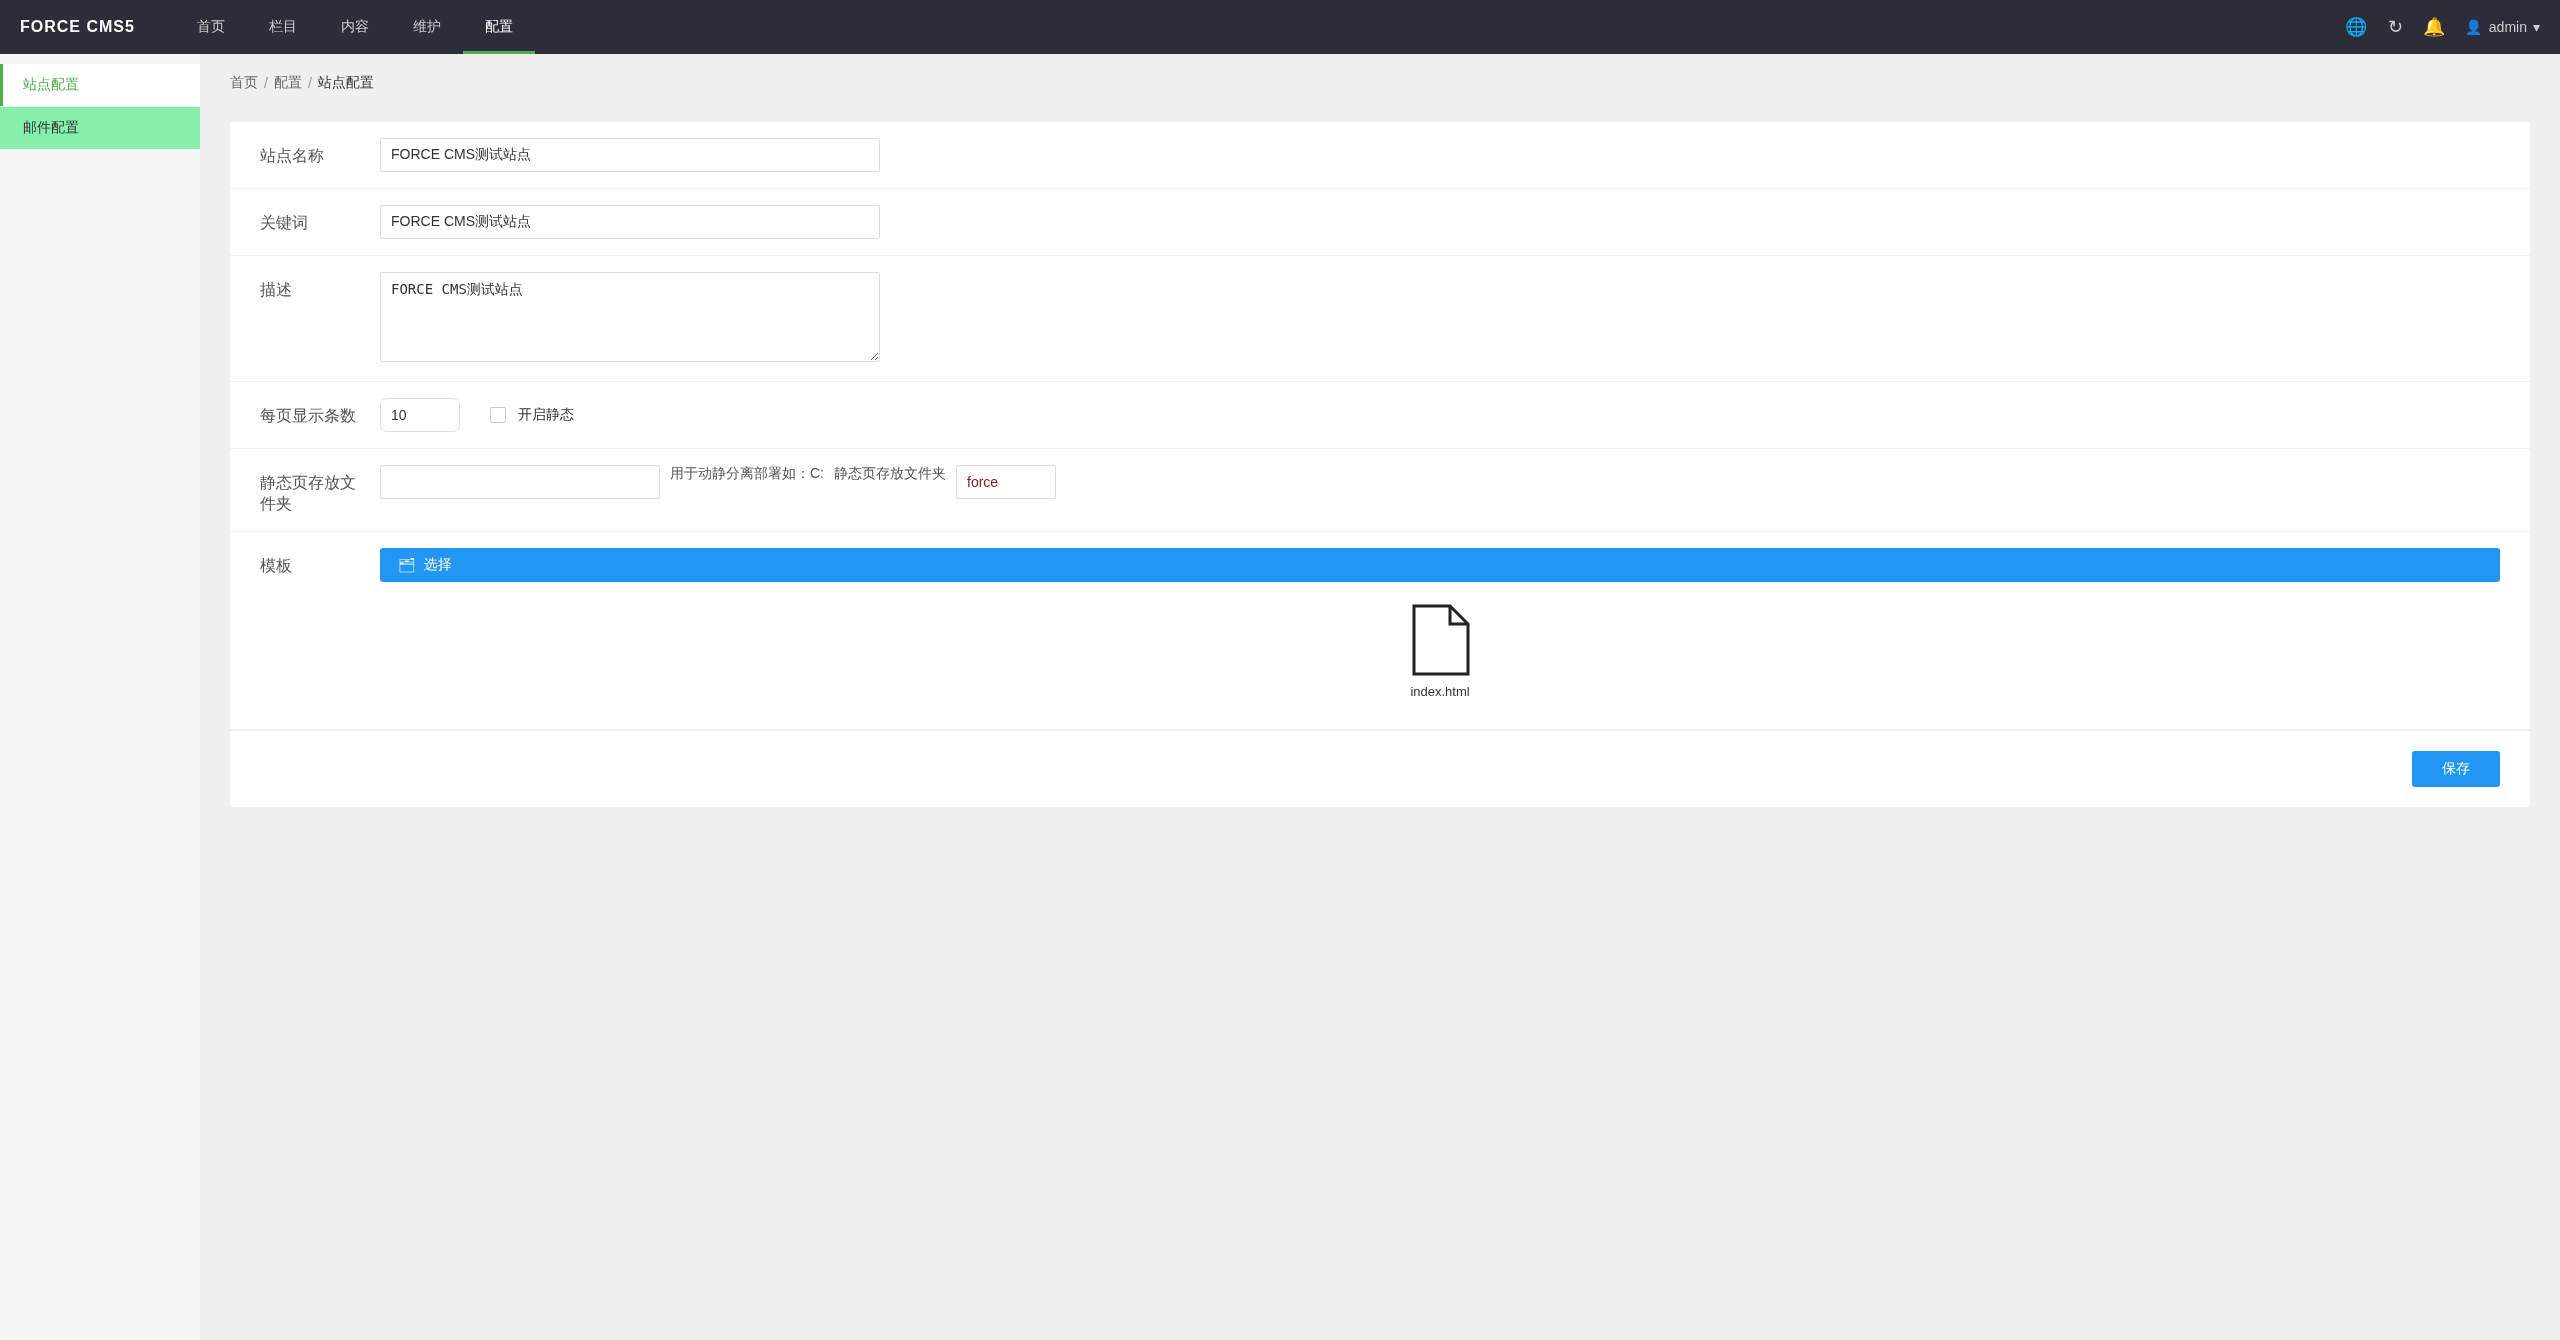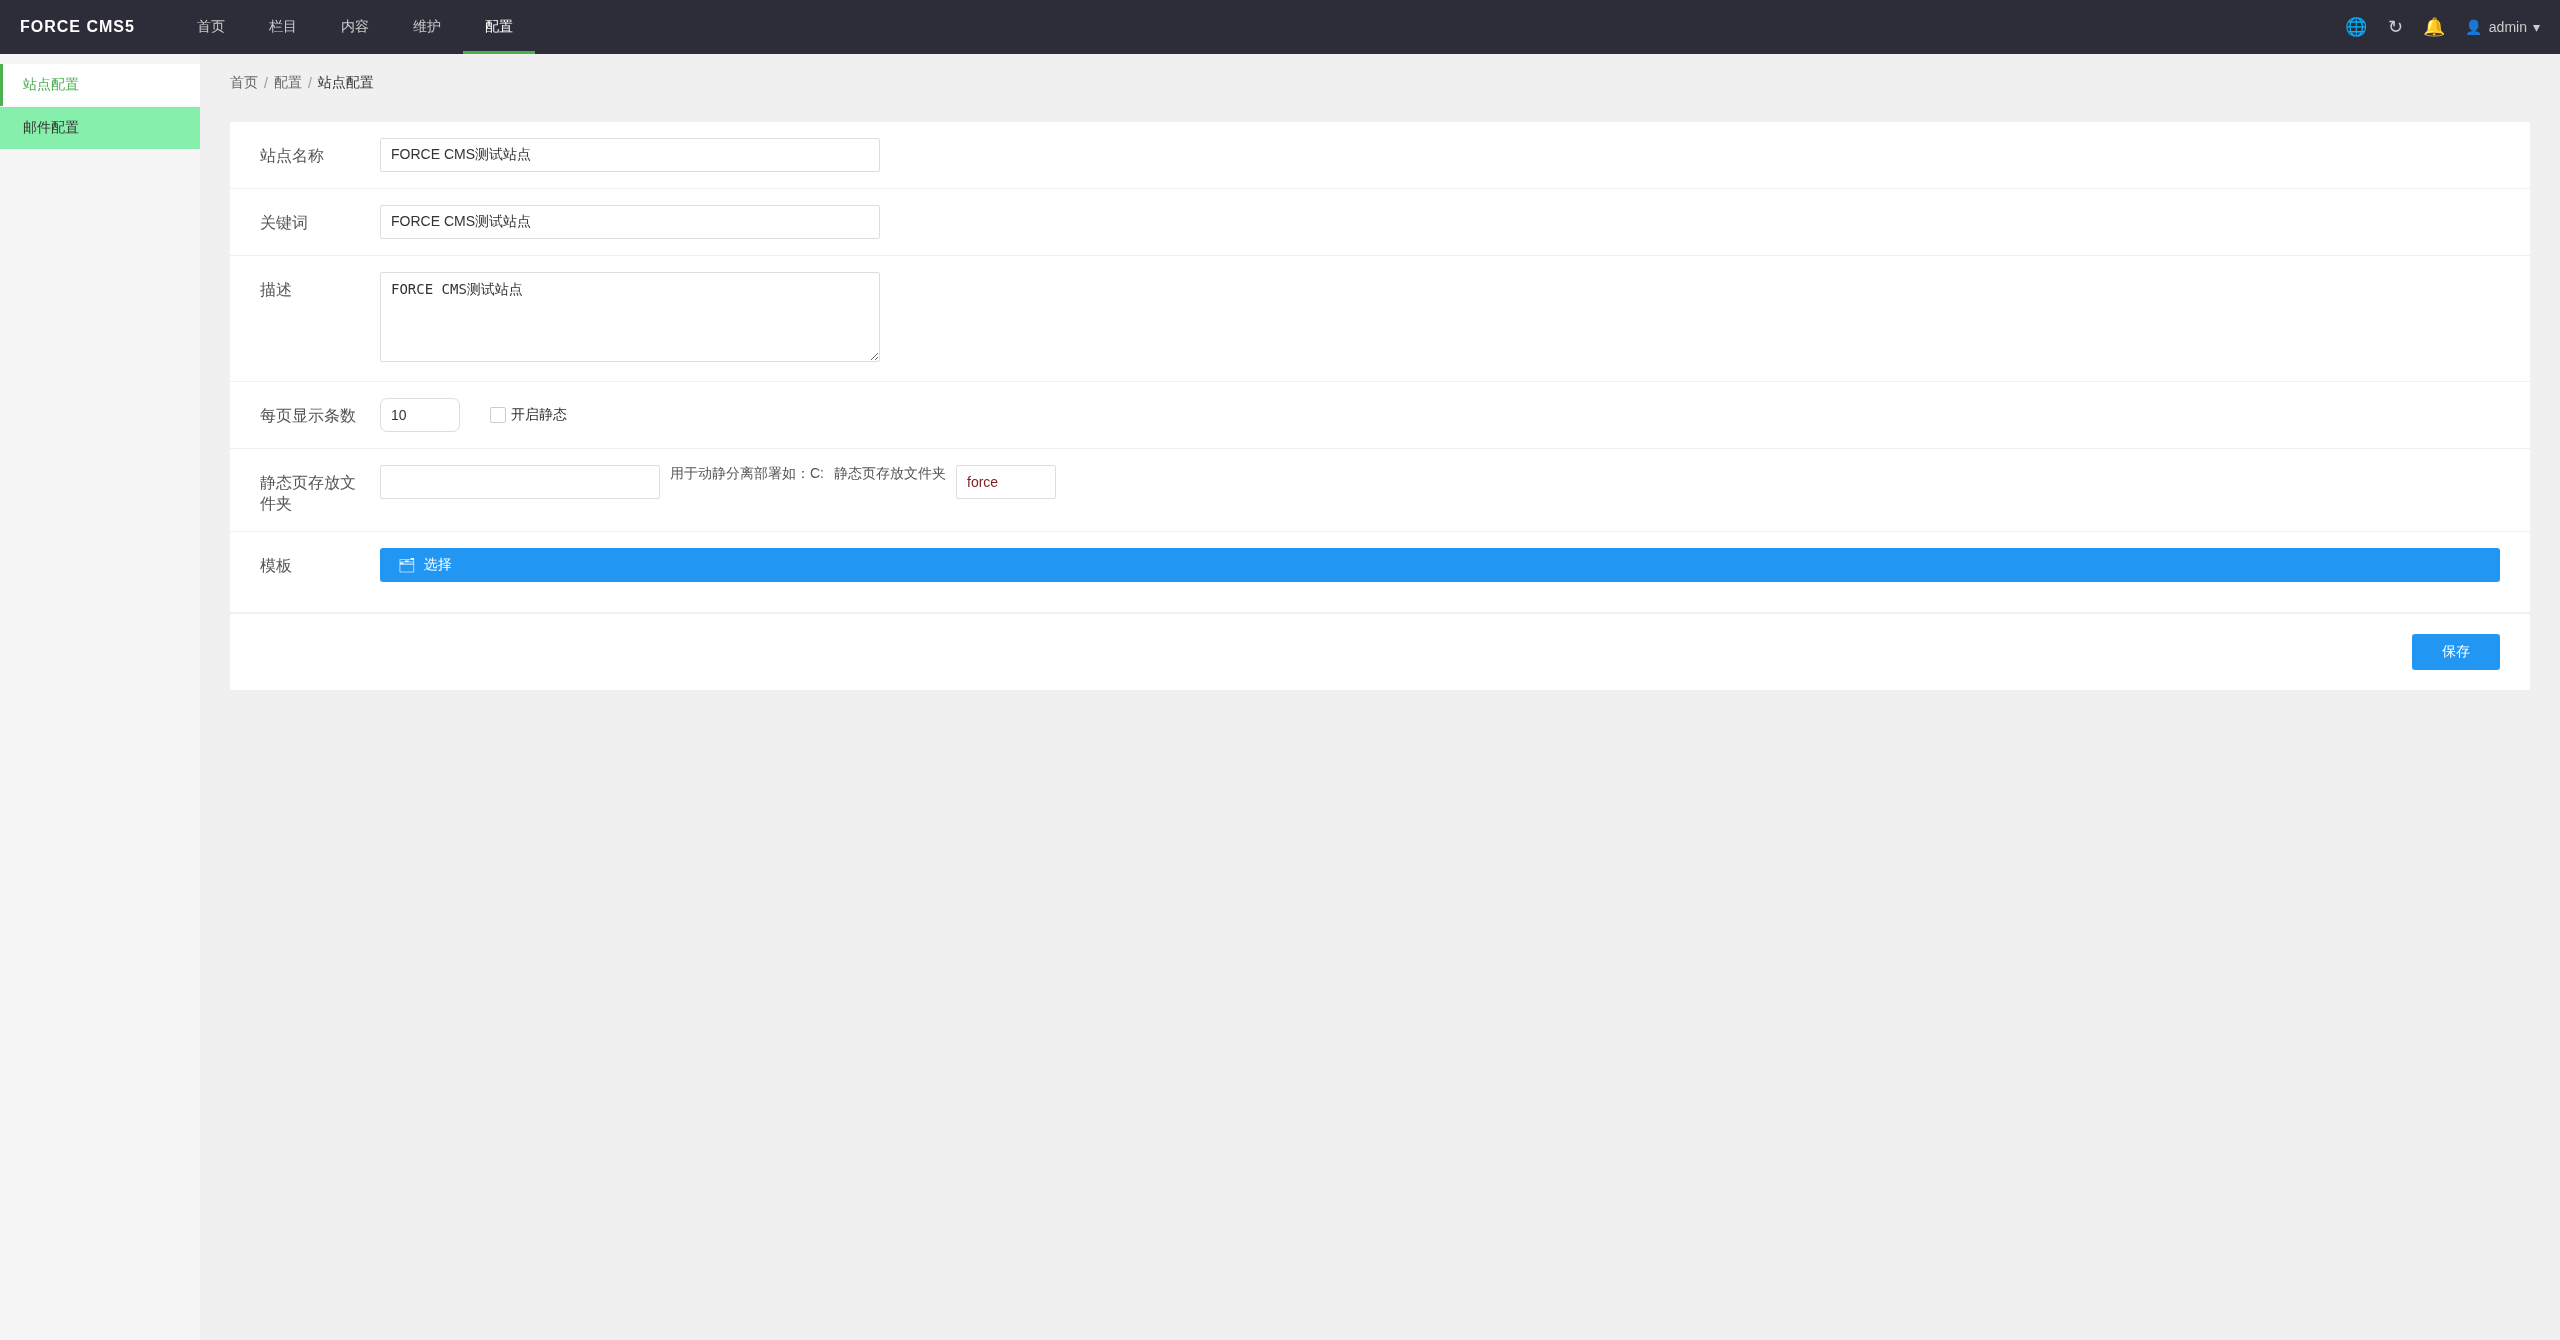--- a/index.html
+++ b/index.html
@@ -190,21 +190,21 @@
       border: 1px solid #ddd;
       border-radius: 7px;
       padding: 0 10px;
       font-size: 14px;
       color: #333;
       outline: none;
     }
     .static-switch {
       display: flex;
       align-items: center;
-      gap: 5px;
+      gap: 12px;
       color: #333;
     }
     .checkbox-custom {
       width: 16px;
       height: 16px;
       border: 1px solid #ccc;
       border-radius: 2px;
       cursor: pointer;
       display: inline-block;
       background: #fff;
@@ -408,20 +408,29 @@
       </div>
 
       <div class="form-row" style="align-items: flex-start; padding-bottom: 30px;">
         <div class="form-label" style="padding-top: 8px;">模板</div>
         <div class="form-field">
           <div class="template-section">
             <button class="select-btn">
               <span>🗂</span>
               <span>选择</span>
             </button>
+            <div class="template-thumb">
+              <div class="file-icon">
+                <svg viewBox="0 0 60 72" fill="none" xmlns="http://www.w3.org/2000/svg">
+                  <path d="M4 2 H40 L58 20 V70 H4 Z" stroke="#222" stroke-width="3" fill="white"></path>
+                  <path d="M40 2 L40 20 L58 20" stroke="#222" stroke-width="3" fill="none"></path>
+                </svg>
+              </div>
+              <span class="file-name">index.html</span>
+            </div>
           </div>
         </div>
       </div>
 
       <div class="save-row">
         <button class="save-btn">保存</button>
       </div>
 
     </div>
 

